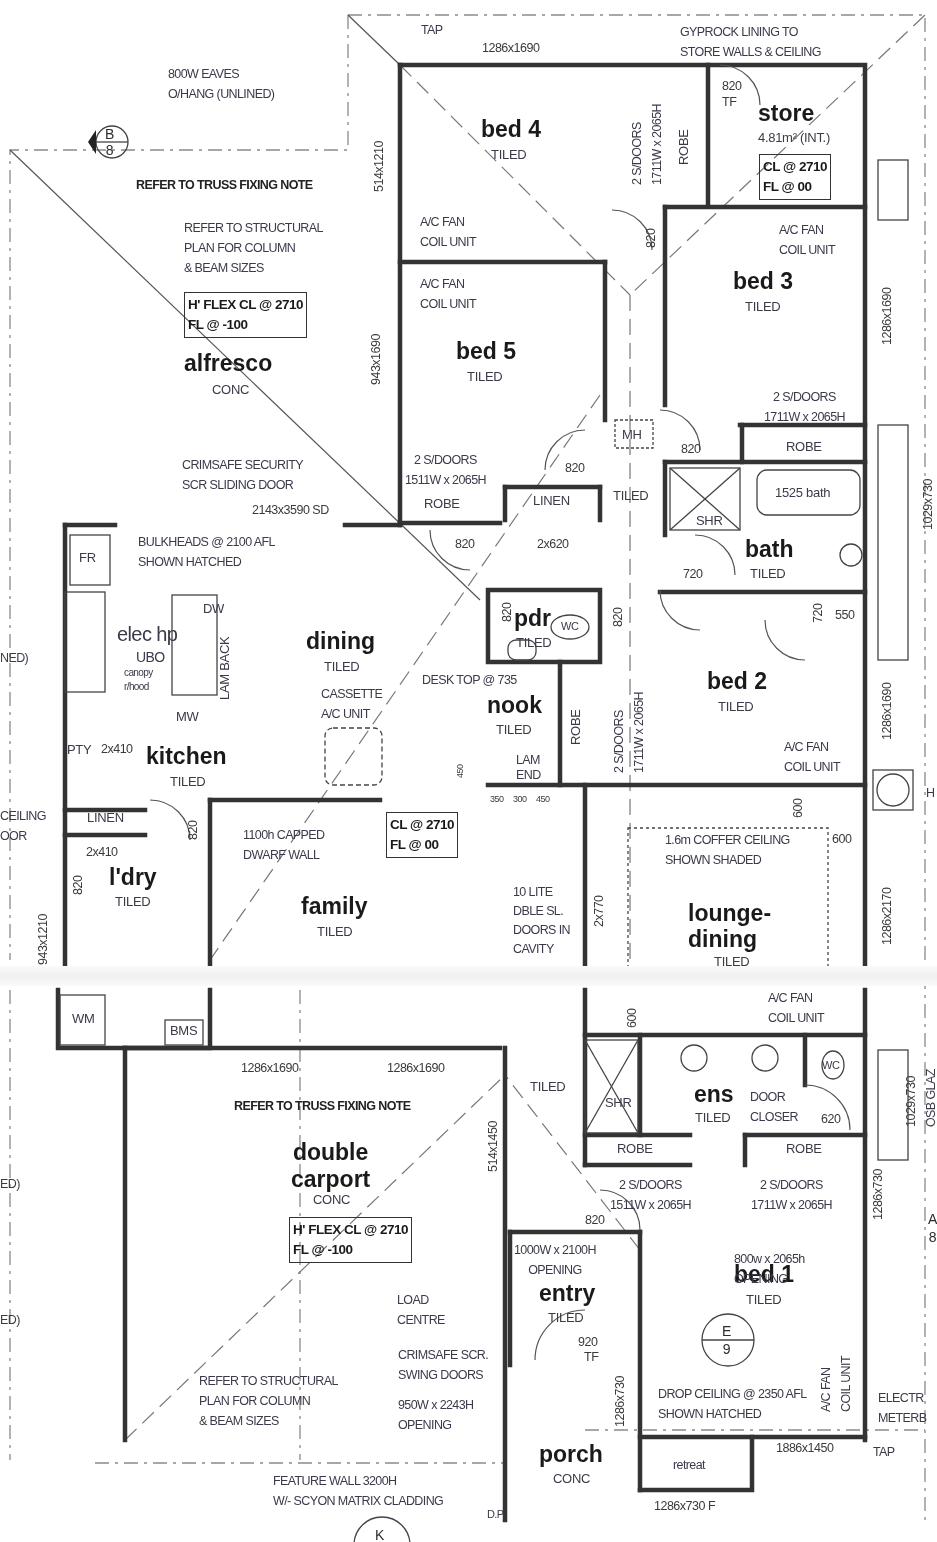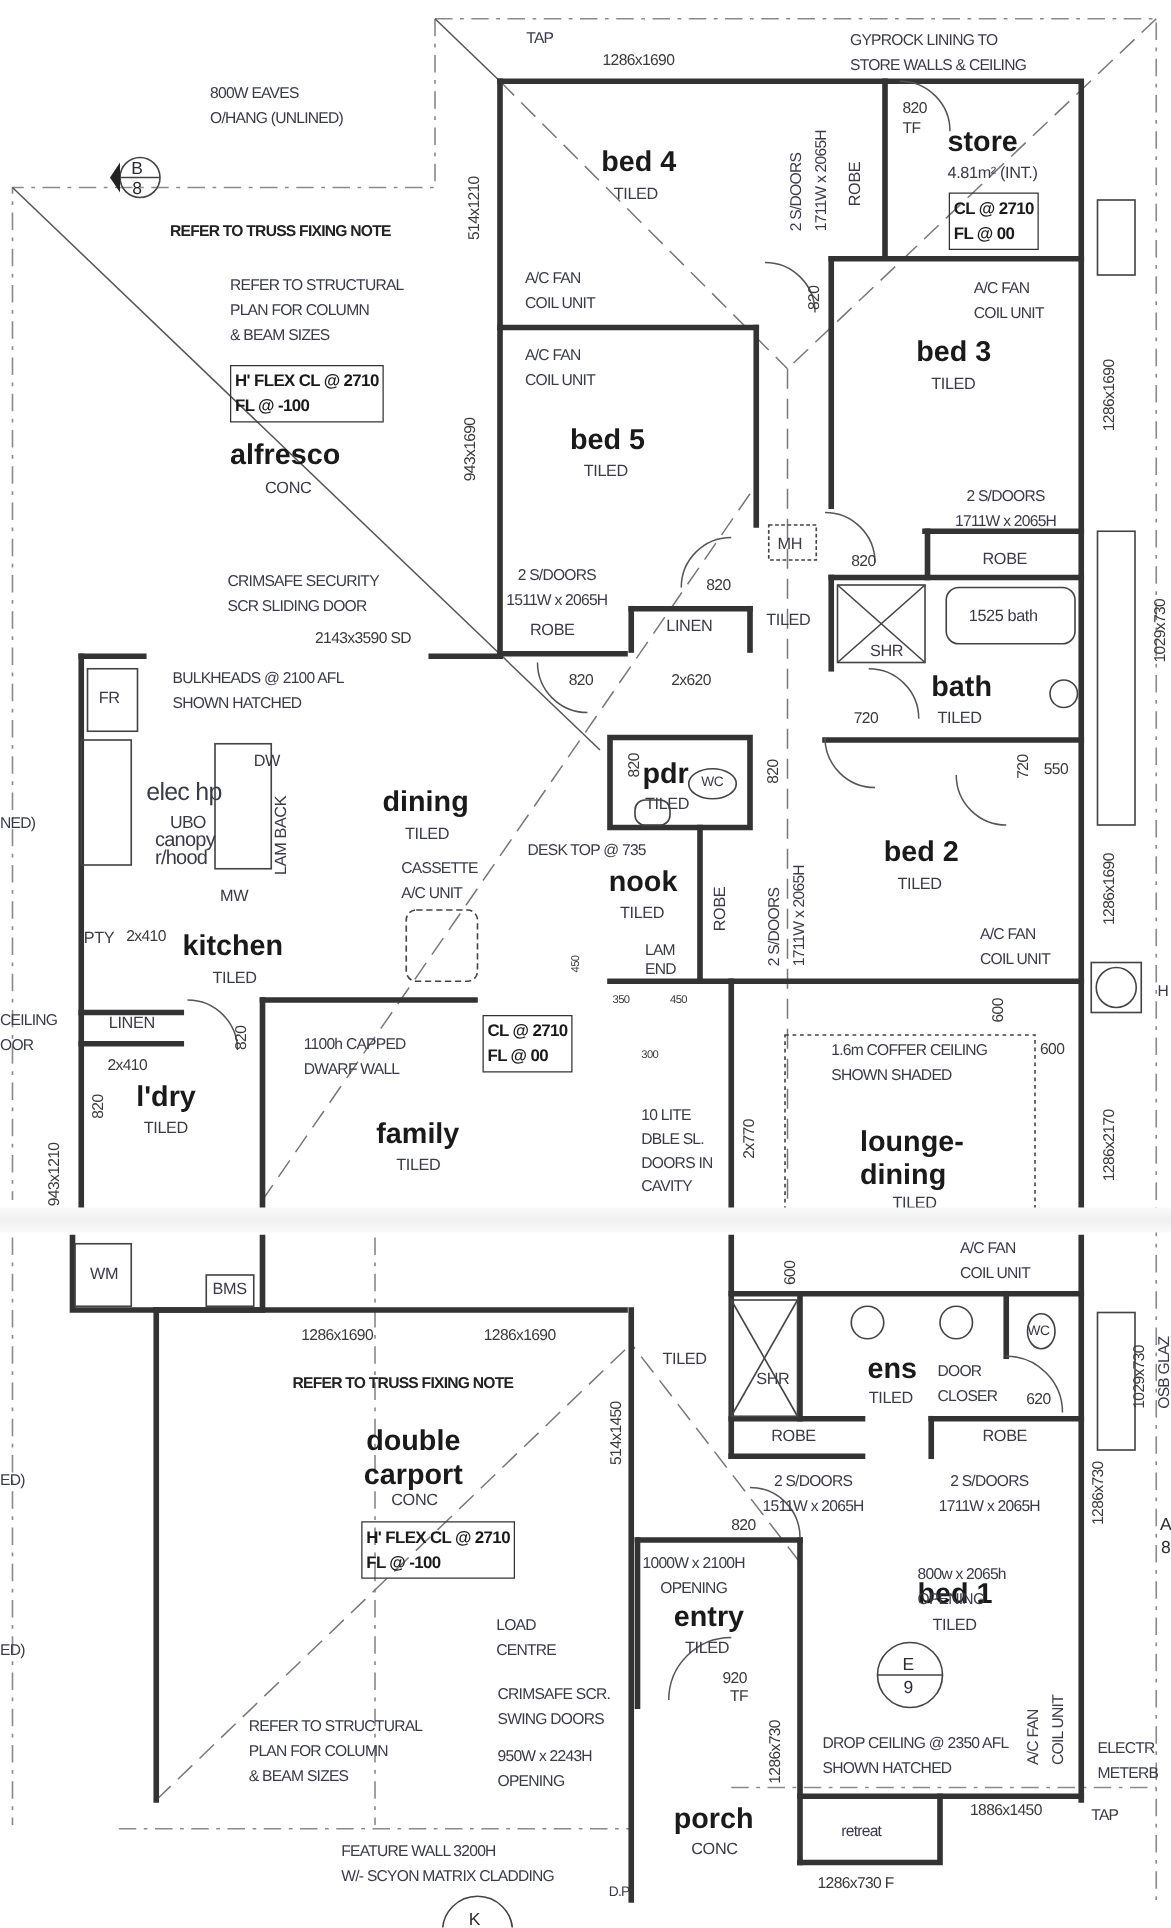--- a/index.html
+++ b/index.html
@@ -212,21 +212,21 @@
 <div class="t note" style="left:680px;top:22px;">GYPROCK LINING TO
 STORE WALLS &amp; CEILING</div>
 <div class="t note" style="left:421px;top:20px;">TAP</div>
 <div class="t note" style="left:182px;top:455px;">CRIMSAFE SECURITY
 SCR SLIDING DOOR</div>
 <div class="t dim" style="left:252px;top:504px;">2143x3590 SD</div>
 <div class="t note" style="left:138px;top:532px;">BULKHEADS @ 2100 AFL
 SHOWN HATCHED</div>
 <div class="t note" style="left:117px;top:624px;font-size:20px;">elec hp</div>
 <div class="t note" style="left:136px;top:647px;font-size:14px;">UBO</div>
-<div class="t note" style="left:124px;top:666px;font-size:16px;line-height:14px;">canopy
+<div class="t note" style="left:124px;top:666px;font-size:10px;line-height:14px;">canopy
 r/hood</div>
 <div class="t note" style="left:321px;top:684px;">CASSETTE
 A/C UNIT</div>
 <div class="t note" style="left:422px;top:670px;">DESK TOP @ 735</div>
 <div class="t note" style="left:516px;top:753px;line-height:15px;">LAM
 END</div>
 <div class="t note" style="left:243px;top:825px;">1100h CAPPED
 DWARF WALL</div>
 <div class="t note" style="left:513px;top:883px;line-height:19px;">10 LITE
 DBLE SL.
@@ -328,21 +328,21 @@
 <div class="t dim vert" style="left:37px;top:965px;">943x1210</div>
 <div class="t dim vert" style="left:881px;top:345px;">1286x1690</div>
 <div class="t dim vert" style="left:922px;top:530px;">1029x730</div>
 <div class="t dim vert" style="left:881px;top:740px;">1286x1690</div>
 <div class="t dim vert" style="left:881px;top:945px;">1286x2170</div>
 <div class="t dim vert" style="left:792px;top:818px;">600</div>
 <div class="t dim" style="left:832px;top:833px;">600</div>
 <div class="t dim vert" style="left:626px;top:1028px;">600</div>
 <div class="t dim vert" style="left:456px;top:778px;font-size:9px;">450</div>
 <div class="t dim" style="left:490px;top:795px;font-size:9px;">350</div>
-<div class="t dim" style="left:513px;top:795px;font-size:9px;margin-top:44px;">300</div>
+<div class="t dim" style="left:513px;top:795px;font-size:9px;">300</div>
 <div class="t dim" style="left:536px;top:795px;font-size:9px;">450</div>
 <div class="t dim vert" style="left:593px;top:927px;">2x770</div>
 <div class="t dim" style="left:241px;top:1062px;">1286x1690</div>
 <div class="t dim" style="left:387px;top:1062px;">1286x1690</div>
 <div class="t dim vert" style="left:487px;top:1172px;">514x1450</div>
 <div class="t dim" style="left:821px;top:1113px;">620</div>
 <div class="t dim vert" style="left:905px;top:1127px;">1029x730</div>
 <div class="t dim vert" style="left:872px;top:1220px;">1286x730</div>
 <div class="t dim" style="left:585px;top:1214px;">820</div>
 <div class="t dim" style="left:578px;top:1334px;line-height:16px;white-space:pre;">920</div>

